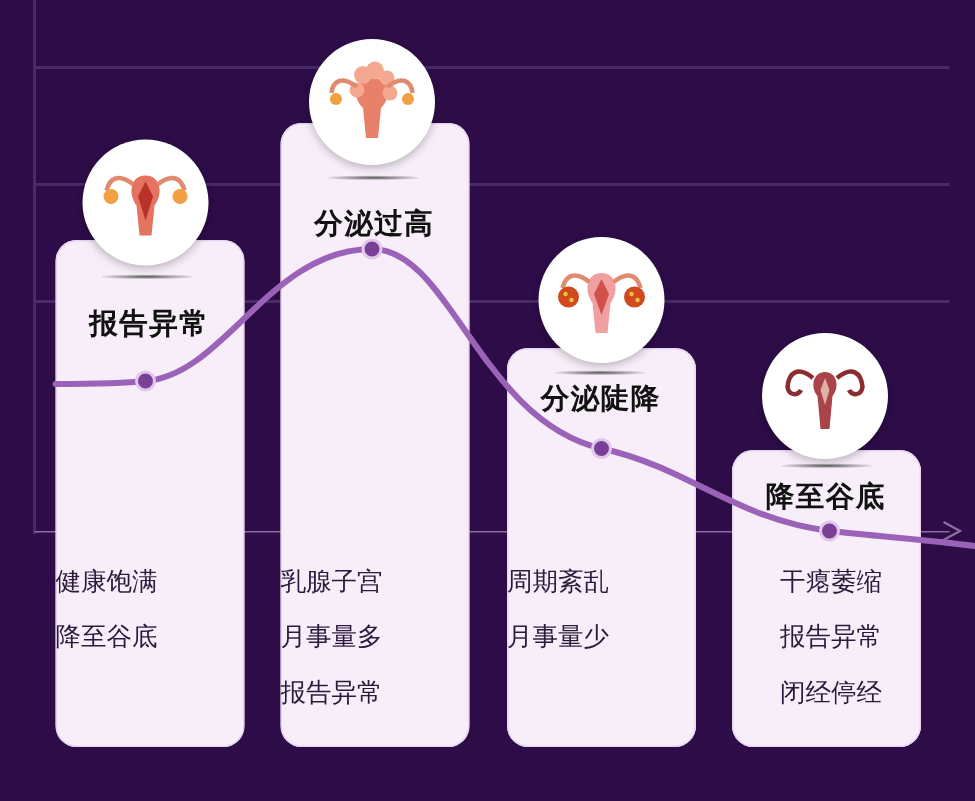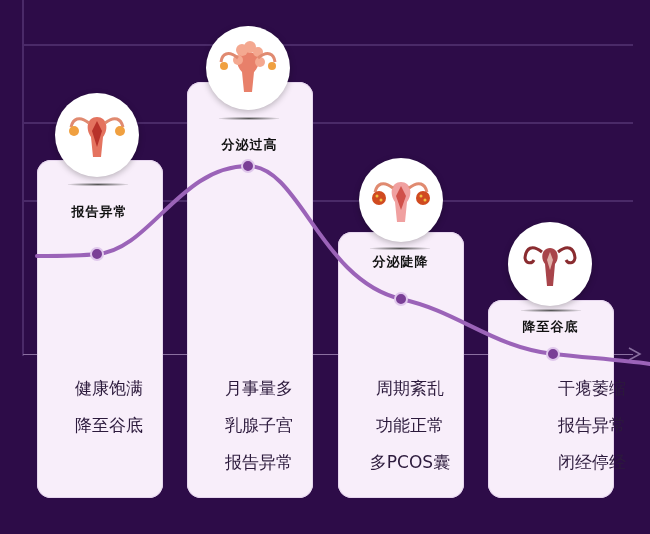--- a/index.html
+++ b/index.html
@@ -2,22 +2,22 @@
 <html><head>
 <meta charset="utf-8">
 <style>
   html,body{margin:0;padding:0;}
   body{width:650px;height:534px;background:#2d0c48;position:relative;overflow:hidden;font-family:"DejaVu Sans","Liberation Sans",sans-serif;}
   .grid{position:absolute;background:#4a2a68;}
   .card{position:absolute;background:#f8eefa;border-radius:14px;box-shadow:0 0 0 1px #e6d6ee inset;}
   .circle{position:absolute;width:84px;height:84px;border-radius:50%;background:#fff;box-shadow:0 2px 6px rgba(0,0,0,.25);}
   .circle svg{position:absolute;left:12px;top:14px;}
   .shadow-line{position:absolute;height:3px;width:60px;border-radius:2px;background:radial-gradient(ellipse at center,#555 0%,rgba(80,80,80,0) 80%);}
-  .title{position:absolute;font-size:13px;font-weight:bold;color:#111;text-align:center;width:125px;letter-spacing:1px;font-family:Liberation Serif, serif;}
-  .desc{position:absolute;width:144px;text-align:center;font-size:17px;color:#2c1a3c;line-height:37px;}
+  .title{position:absolute;font-size:19px;font-weight:bold;color:#111;text-align:center;width:125px;letter-spacing:1px;font-family:Liberation Serif, serif;}
+  .desc{position:absolute;width:144px;font-size:17px;color:#2c1a3c;line-height:37px;}
   .desc div{height:37px;}
   svg.curve{position:absolute;left:0;top:0;}
 </style>
 </head>
 <body>
 
 <div class="grid" style="left:22px;top:0;width:2px;height:356px;"></div>
 <div class="grid" style="left:23px;top:44px;width:610px;height:2px;"></div>
 <div class="grid" style="left:23px;top:122px;width:610px;height:2px;"></div>
 <div class="grid" style="left:23px;top:200px;width:610px;height:2px;"></div>
@@ -94,26 +94,25 @@
 <div class="title" style="left:37px;top:203px;">报告异常</div>
 <div class="title" style="left:187px;top:136px;">分泌过高</div>
 <div class="title" style="left:338px;top:253px;">分泌陡降</div>
 <div class="title" style="left:488px;top:318px;">降至谷底</div>
 
 <div class="desc" style="left:37px;top:370px;">
   <div>健康饱满</div>
   <div>降至谷底</div>
 </div>
 <div class="desc" style="left:187px;top:370px;">
+  <div>乳腺子宫</div>
   <div>月事量多</div>
-  <div>乳腺子宫</div>
   <div>报告异常</div>
 </div>
 <div class="desc" style="left:338px;top:370px;">
   <div>周期紊乱</div>
-  <div>功能正常</div>
-  <div>多PCOS囊</div>
+  <div>月事量少</div>
 </div>
 <div class="desc" style="left:488px;top:370px;padding-left:32px;">
   <div>干瘪萎缩</div>
   <div>报告异常</div>
   <div>闭经停经</div>
 </div>
 
 </body></html>

